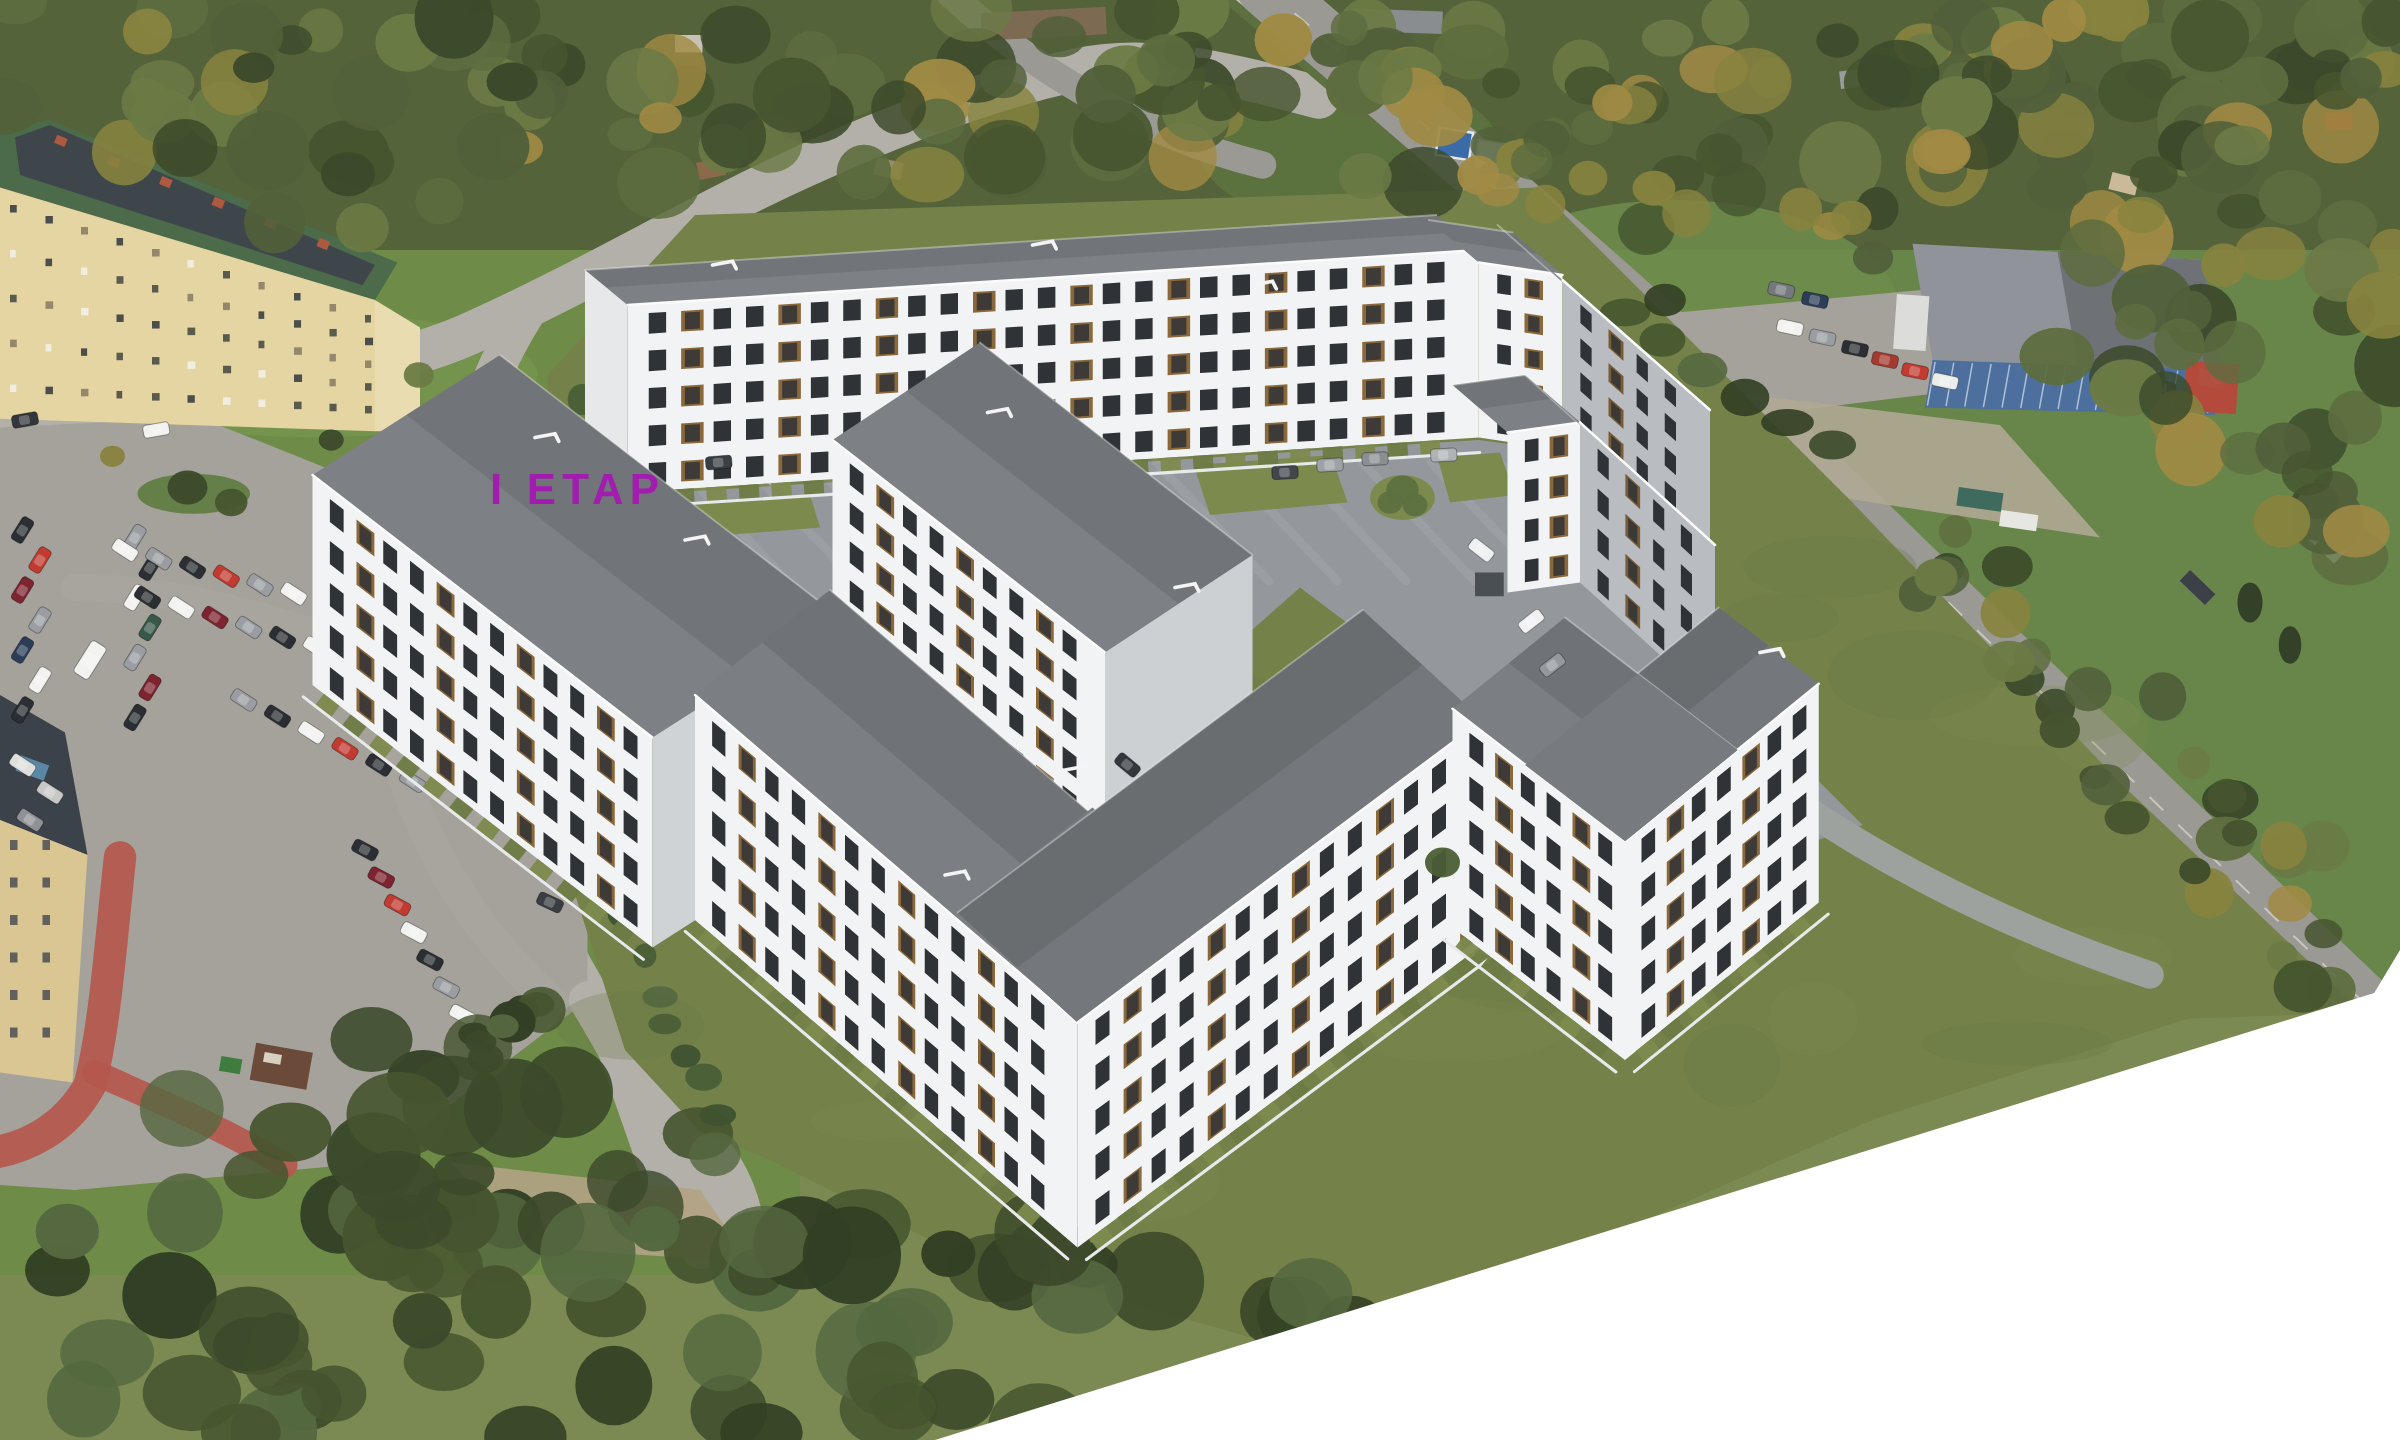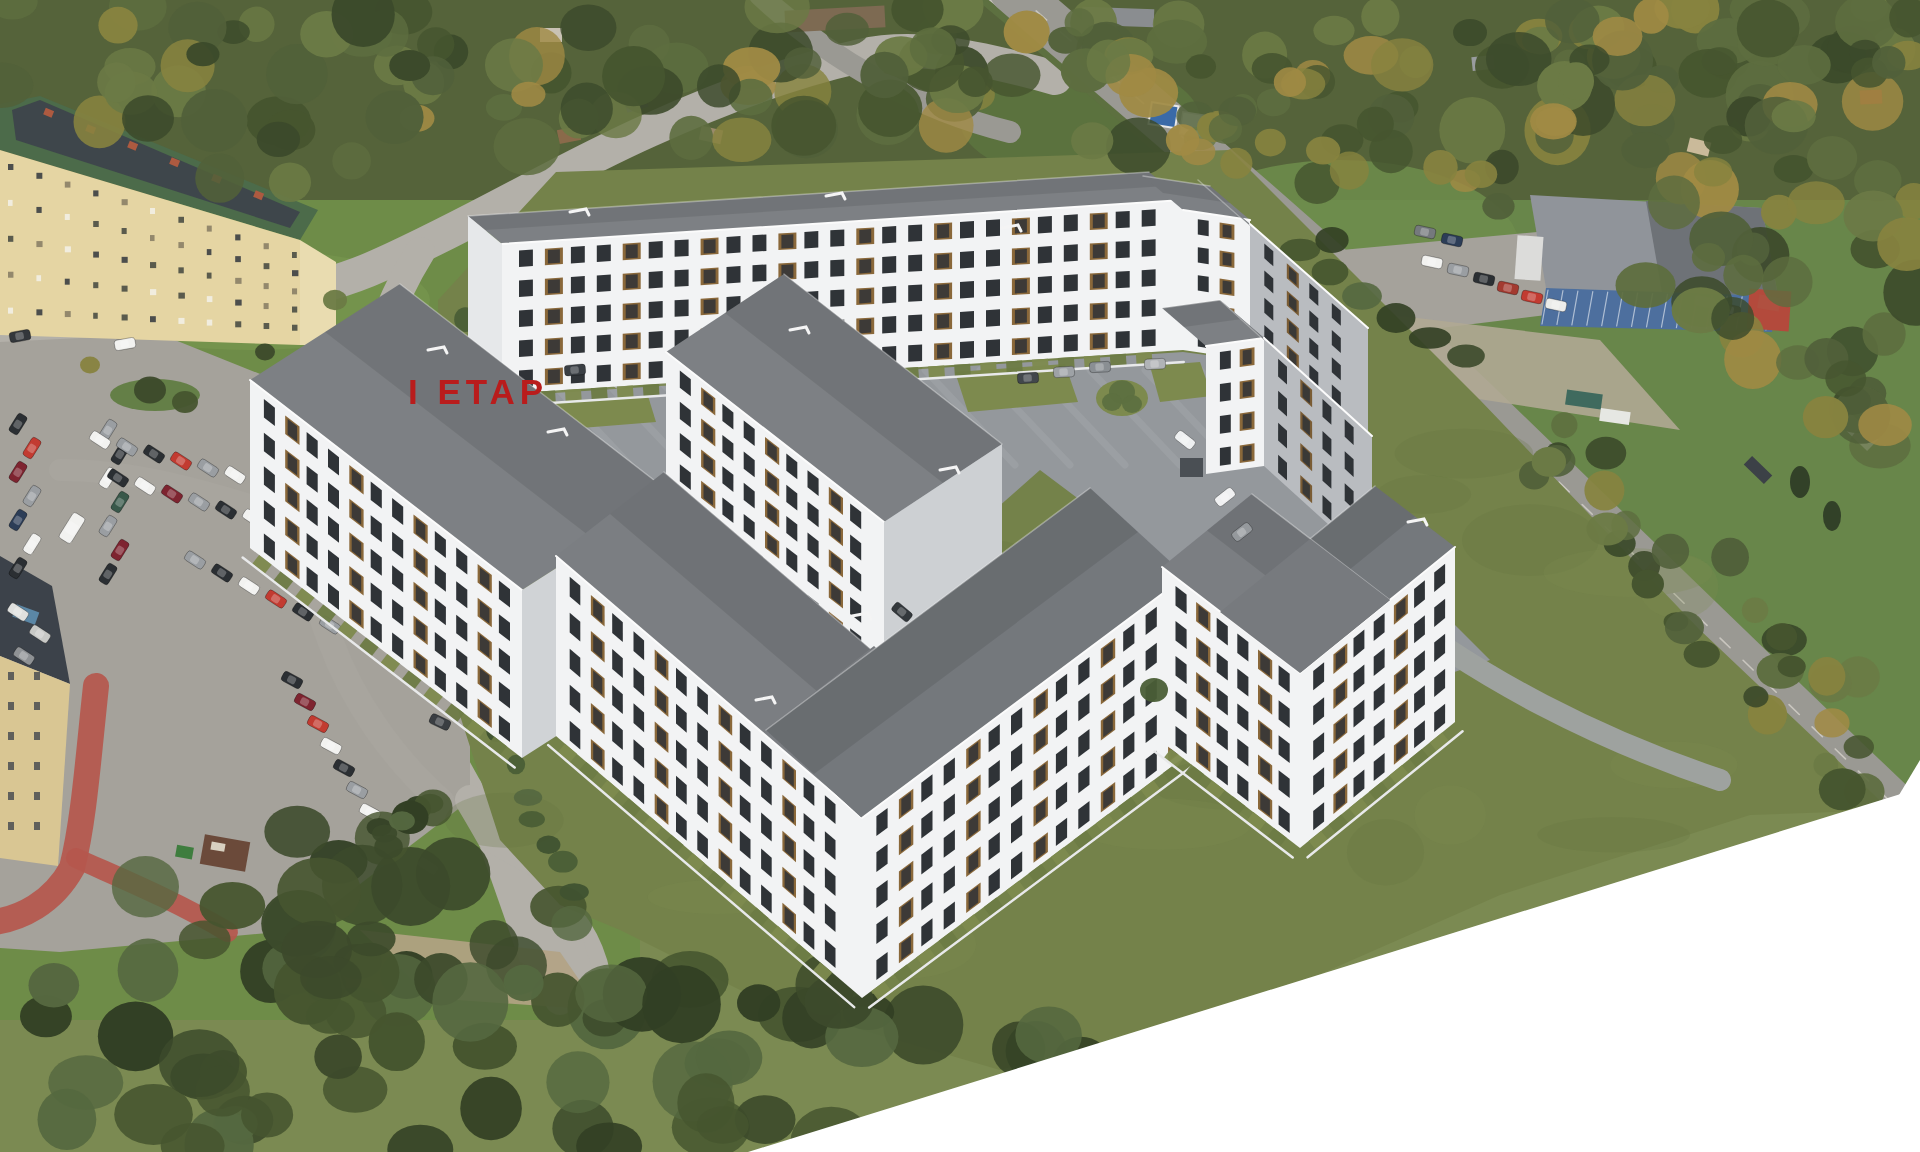--- a/index.html
+++ b/index.html
@@ -1,19 +1,19 @@
 <!DOCTYPE html>
 <html><head>
 <meta charset="utf-8">
 <style>
   html,body{margin:0;padding:0;background:#ffffff;}
   #stage{position:relative;width:1920px;height:1152px;overflow:hidden;background:#ffffff;
          font-family:"Liberation Sans",sans-serif;}
   #scene{position:absolute;left:0;top:0;}
-  .phase-label{position:absolute;left:408px;top:372px;color:#b91c1c;
+  .phase-label{position:absolute;left:392px;top:372px;color:#a21caf;
     font-family:"Liberation Sans",sans-serif;font-weight:bold;font-size:35px;
     letter-spacing:5px;user-select:none;white-space:nowrap;}
 </style>
 </head>
 <body>
 
 <div id="stage">
   <svg id="scene" width="1920" height="1152" viewBox="0 0 1920 1152">
       <g>
         <rect x="0" y="0" width="1920" height="1152" fill="#7b8a52"></rect>

